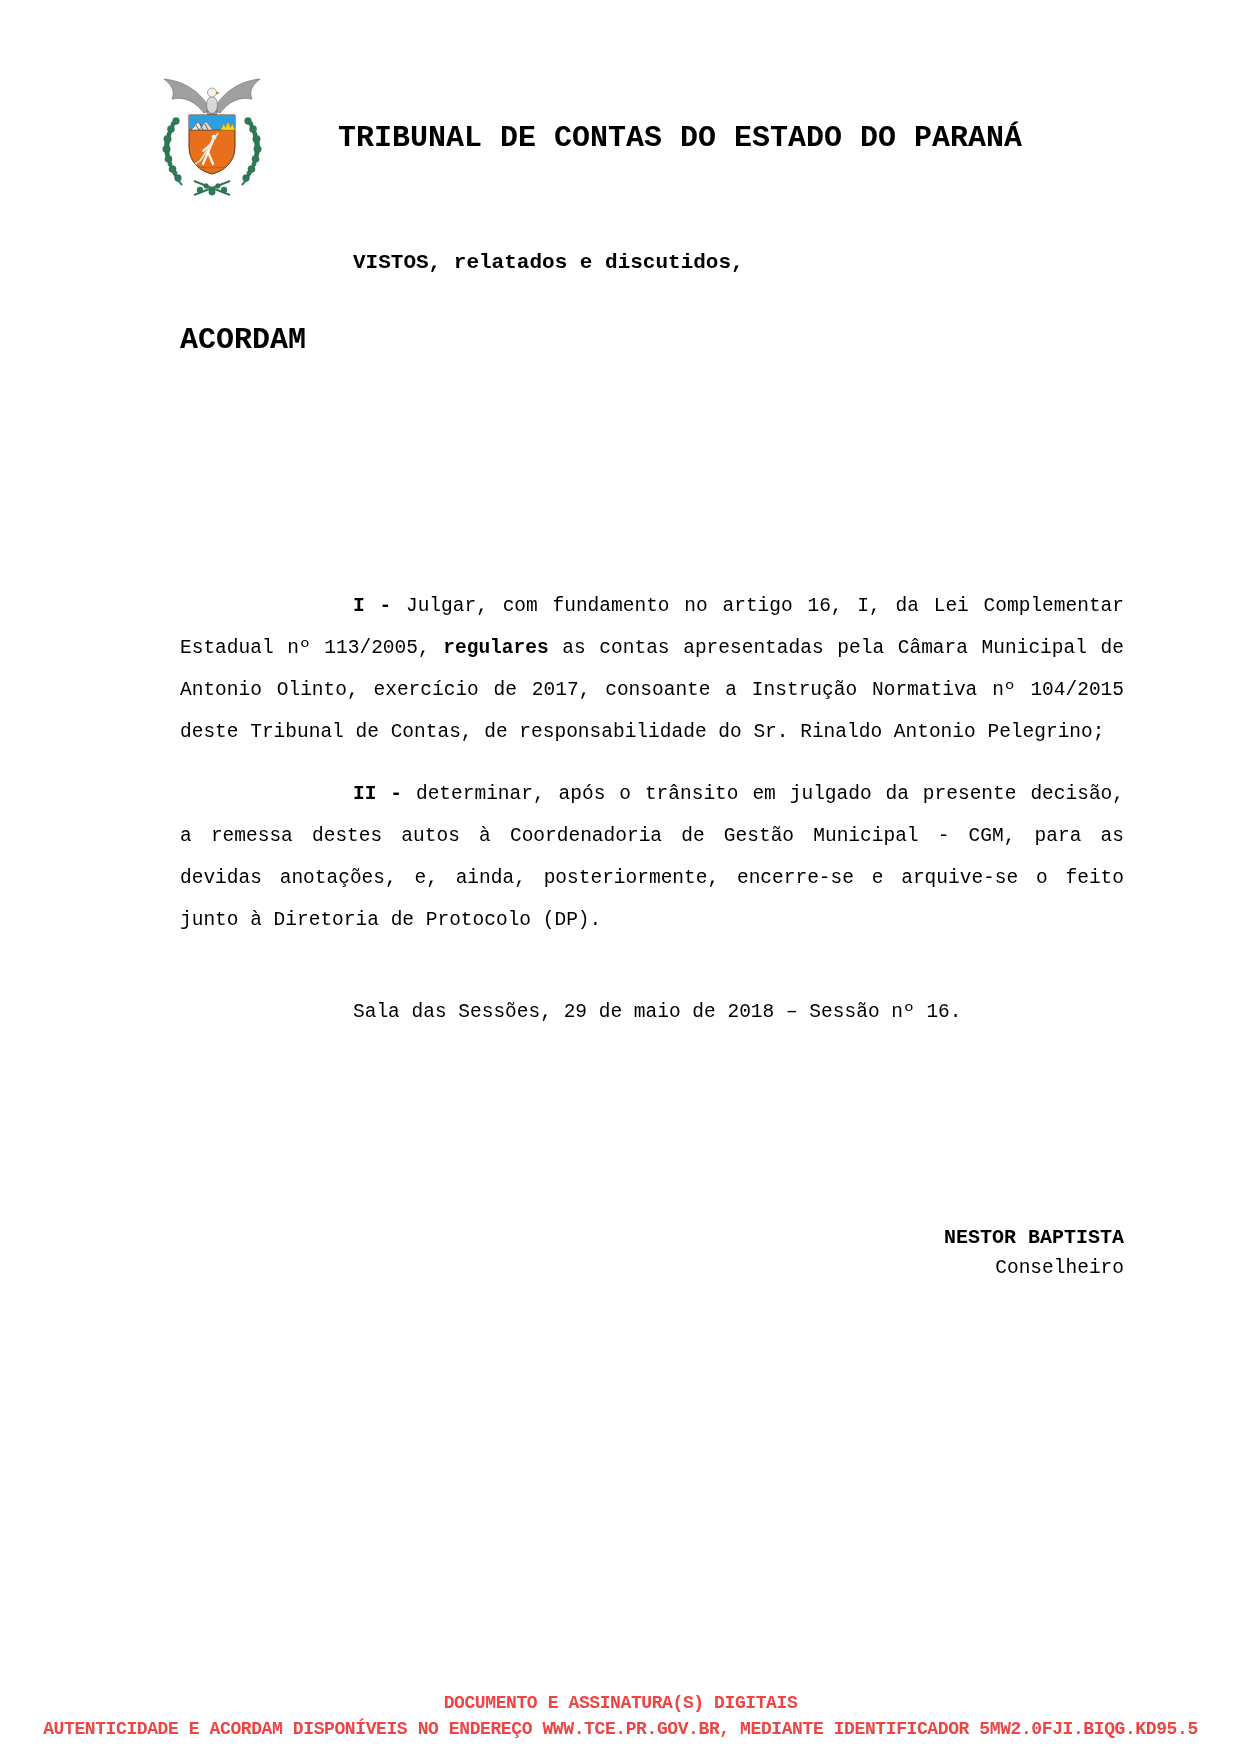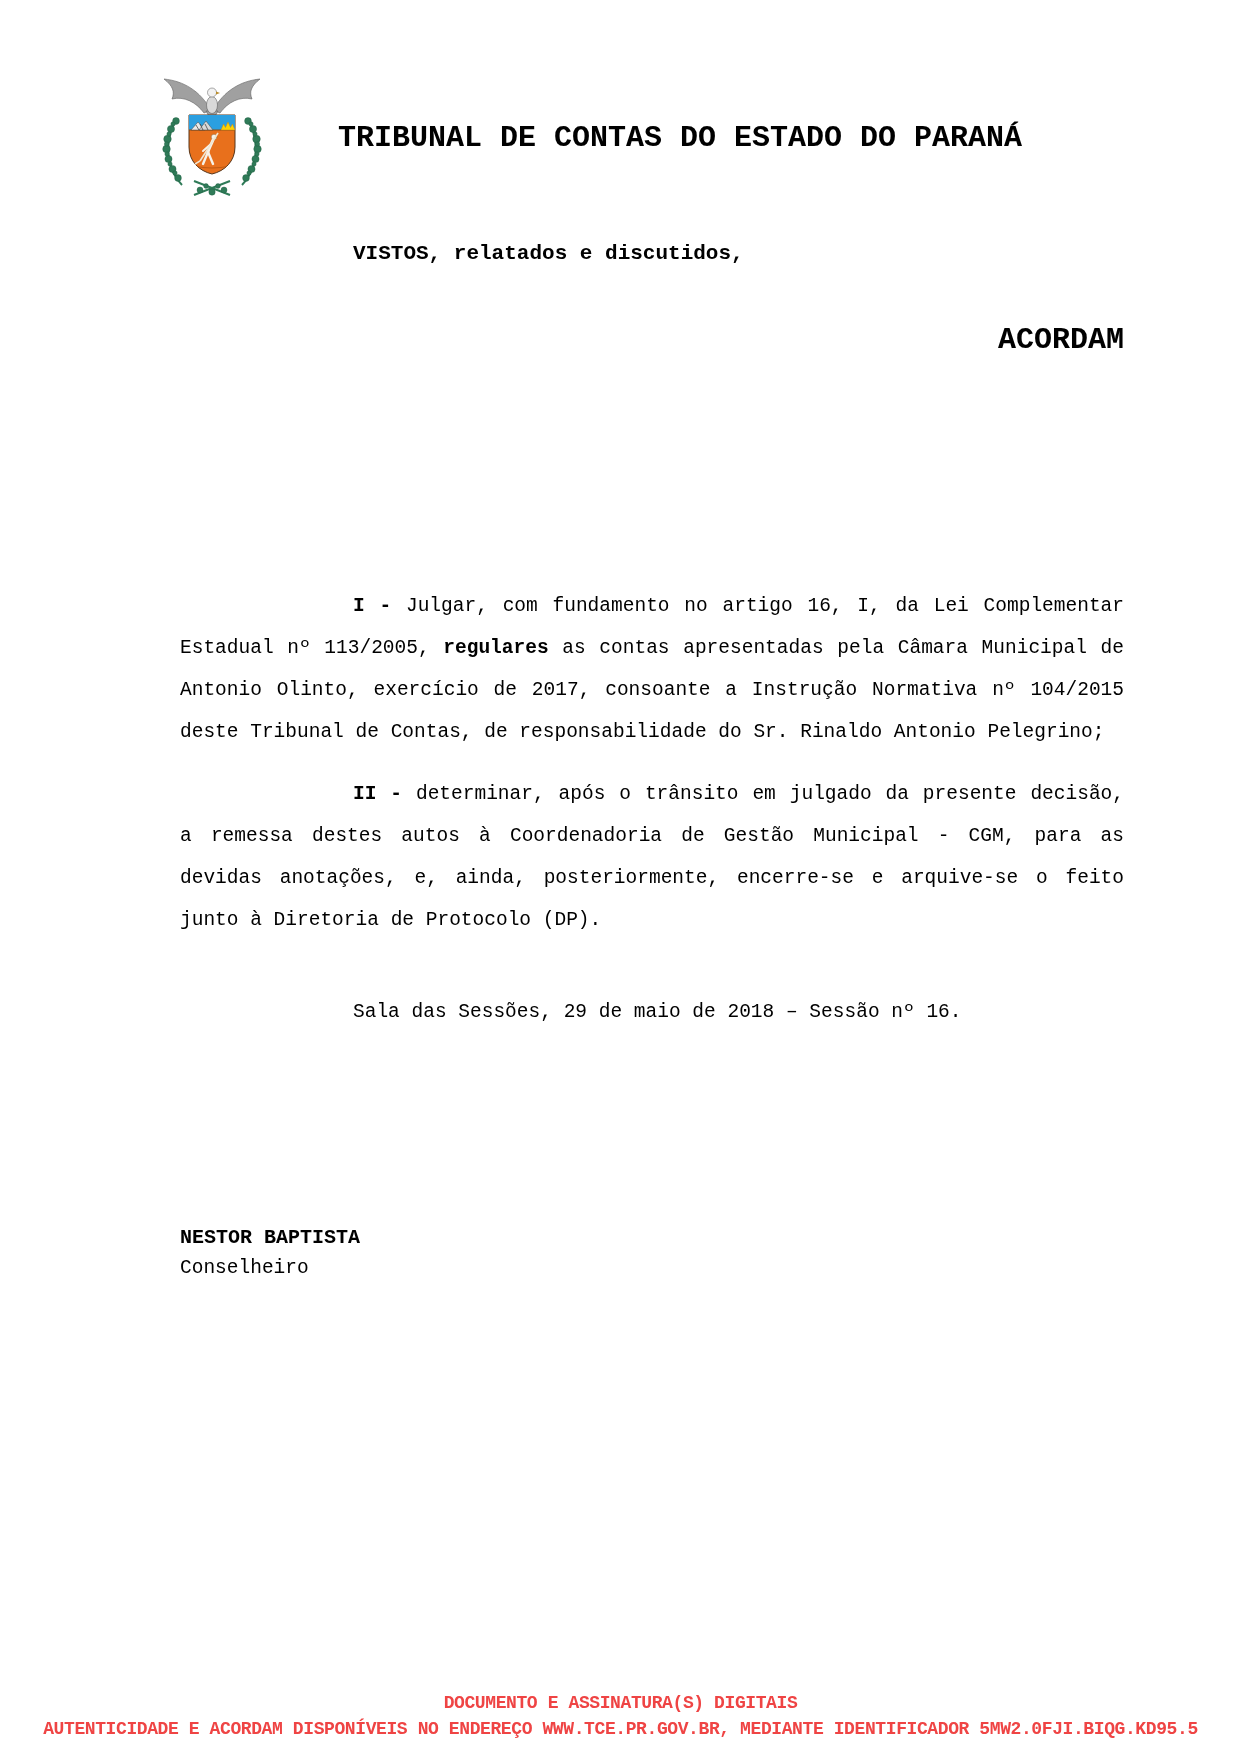--- a/index.html
+++ b/index.html
@@ -6,32 +6,32 @@
   .page{
     position:relative;width:1241px;height:1755px;background:#ffffff;
     font-family:Liberation Mono, monospace;color:#000;overflow:hidden;
   }
   .crest{position:absolute;left:156px;top:77px;width:112px;height:124px;}
   .doc-title{
     position:absolute;left:338px;top:121px;
     font-size:30px;font-weight:bold;white-space:nowrap;
   }
   .col{position:absolute;left:180px;width:944px;}
-  .vistos{top:242px;left:353px;width:auto;font-size:21px;font-weight:bold;}
-  .acordam{top:322px;text-align:right;font-size:30px;font-weight:bold;line-height:36px;}
+  .vistos{top:251px;left:353px;width:auto;font-size:21px;font-weight:bold;}
+  .acordam{top:322px;text-align:left;font-size:30px;font-weight:bold;line-height:36px;}
   p{margin:0;}
   .para{font-size:19.5px;text-align:justify;text-indent:173px;}
   .lh15{line-height:30px;}
   .lh2{line-height:42px;}
   .p1{top:427px;}
   .pi{top:585px;}
   .pii{top:773px;}
   .votaram{top:997px;}
   .b{font-weight:bold;}
-  .signature{top:1223px;text-align:left;line-height:30px;font-size:19.5px;}
+  .signature{top:1223px;text-align:right;line-height:30px;font-size:19.5px;}
   .sig-name{font-weight:bold;font-size:20px;}
   .footer{
     position:absolute;left:0;top:1690px;width:1241px;text-align:center;
     font-size:18px;font-weight:bold;line-height:26px;letter-spacing:-0.4px;
   }
 </style>
 </head>
 <body>
 
 <div class="page">

